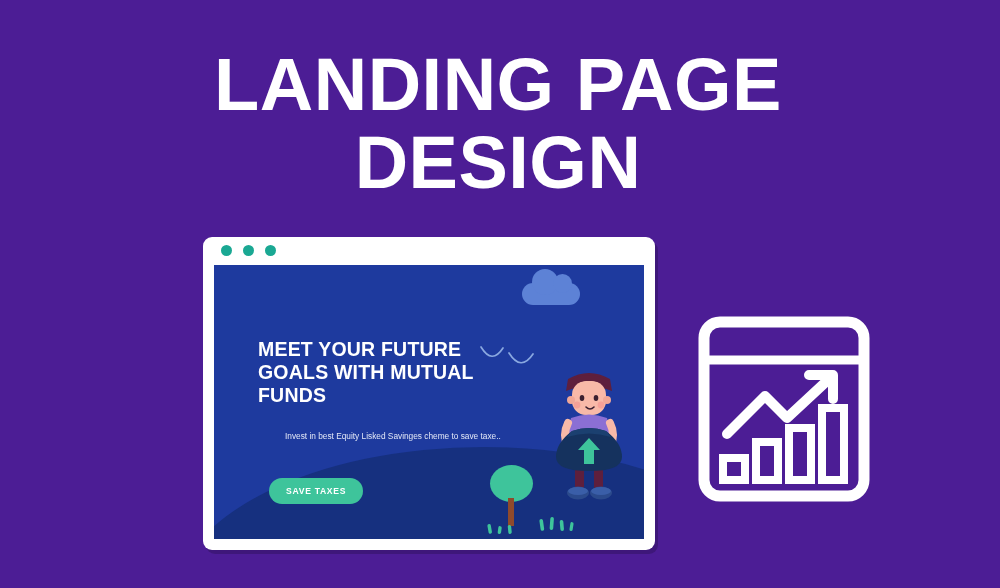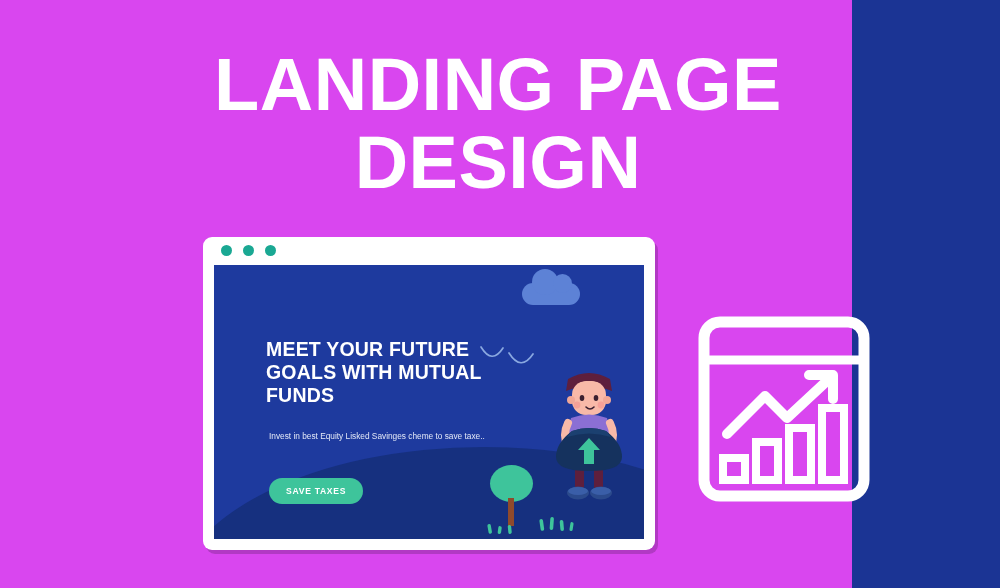--- a/index.html
+++ b/index.html
@@ -8,23 +8,23 @@
   }
   body {
     width: 1000px;
     height: 588px;
     overflow: hidden;
     font-family: "Liberation Sans", sans-serif;
     background: #1b3494;
   }
   #stage {
     position: relative;
-    width: 852px;
+    width: 1000px;
     height: 588px;
-    background: #d946ef;
+    background: #4c1d95;
   }
 
   
   .title-block {
     position: absolute;
     left: 0;
     top: 46px;
     width: 1000px;
     text-align: center;
     pointer-events: none;
@@ -85,41 +85,41 @@
     bottom: -168px;
     width: 620px;
     height: 260px;
     background: #16307f;
     border-radius: 50% 50% 0 0 / 60% 60% 0 0;
   }
 
   
   .headline {
     position: absolute;
-    left: 52px;
+    left: 44px;
     top: 73px;
     width: 250px;
     color: #ffffff;
     font-family: "Liberation Sans", sans-serif;
     font-weight: bold;
     font-size: 19.5px;
     line-height: 23px;
     letter-spacing: 0.2px;
   }
   .subtext {
     position: absolute;
     left: 55px;
     top: 164px;
     width: 270px;
     color: #e3e8f7;
     font-family: "Liberation Sans", sans-serif;
     font-size: 8.3px;
     line-height: 14px;
   }
-  .subtext div { white-space: nowrap; }
+  .subtext div { white-space: nowrap; margin-left: 16px; }
 
   
   .btn-row {
     position: absolute;
     left: 55px;
     top: 213px;
     display: flex;
     gap: 14px;
   }
   .btn {

